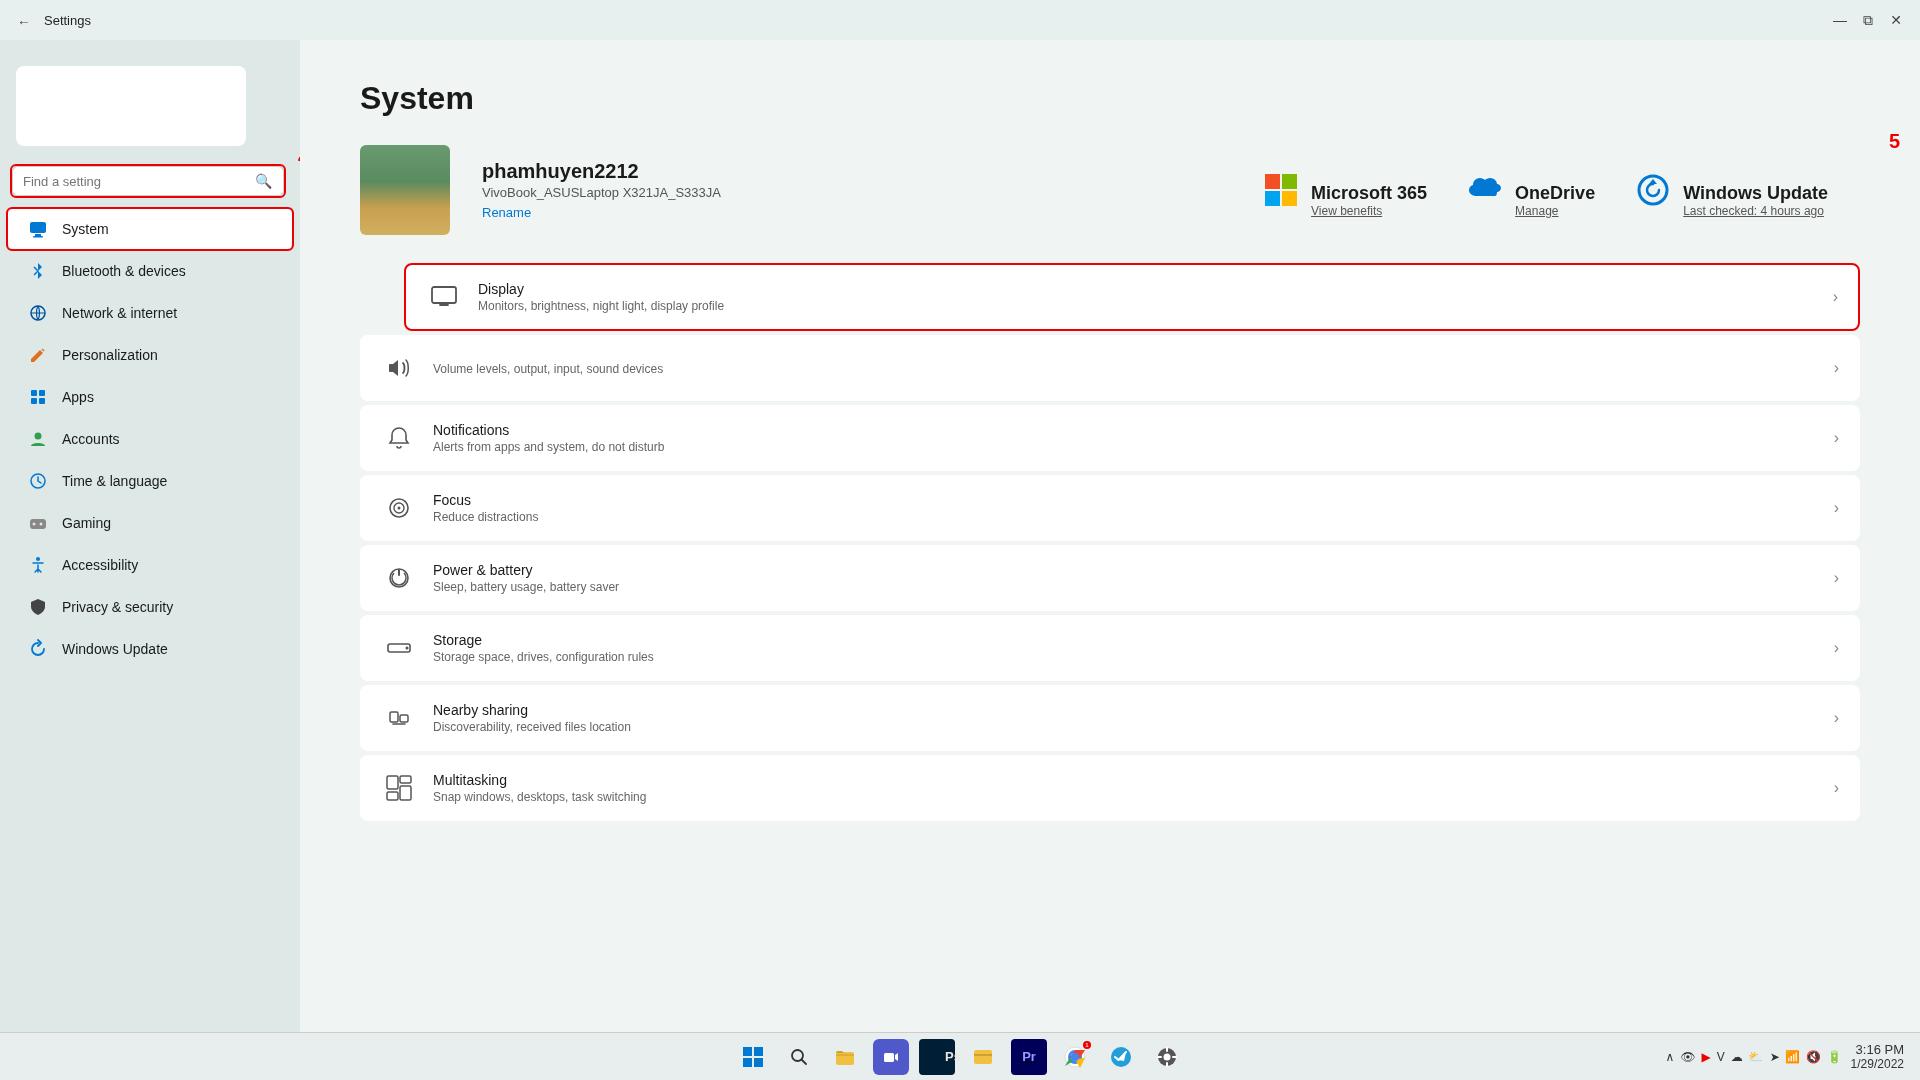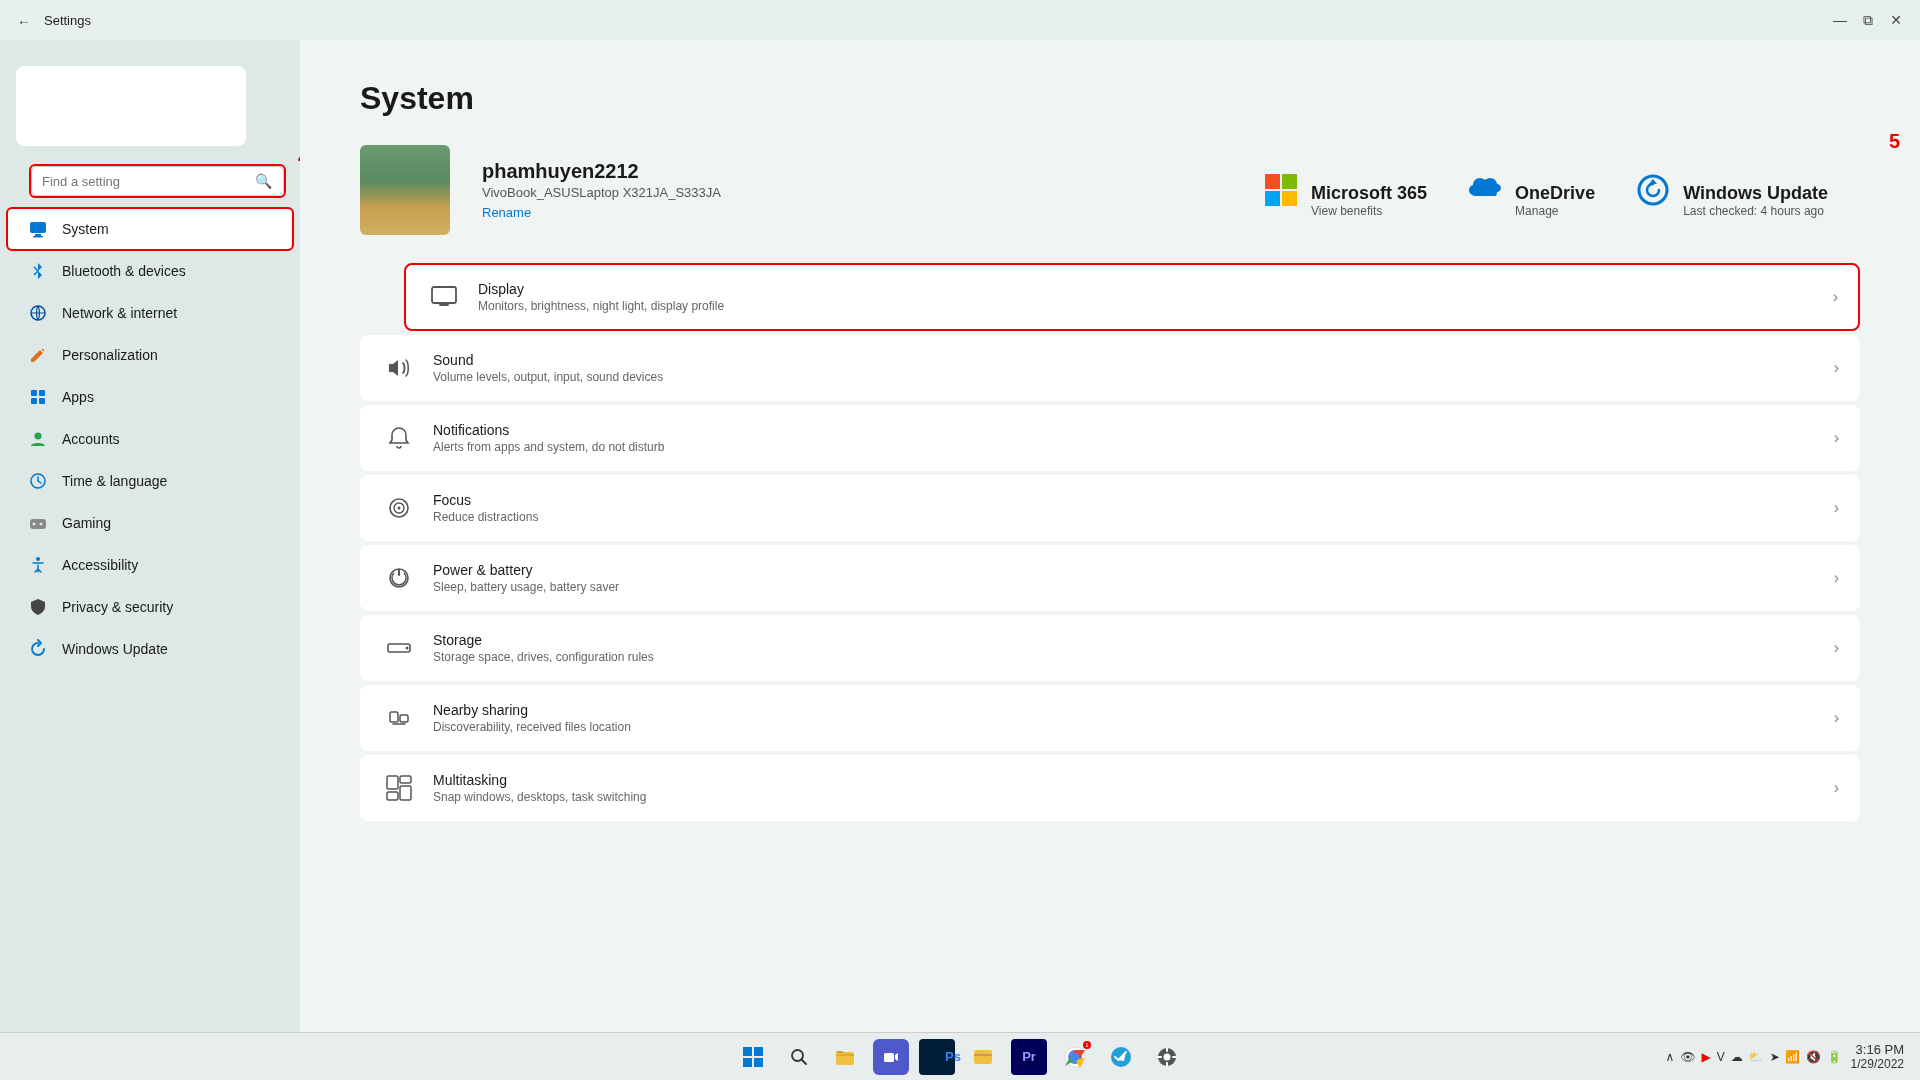--- a/index.html
+++ b/index.html
@@ -65,22 +65,21 @@
     .sidebar-profile {
       padding: 10px 16px 20px 16px;
     }
     .sidebar-profile-box {
       width: 230px;
       height: 80px;
       background: #fff;
       border-radius: 8px;
     }
     .sidebar-search {
-      padding: 0 16px 12px 0;
-      margin-left: 31px;
+      padding: 0 16px 12px 12px;
     }
     .sidebar-search-box {
       width: 100%;
       display: flex;
       align-items: center;
       background: #fff;
       border-radius: 6px;
       padding: 6px 10px;
       gap: 8px;
       border: 1px solid #ccc;
@@ -206,20 +205,21 @@
     }
     .service-info .service-name {
       font-size: 18px;
       font-weight: 600;
       color: #1a1a1a;
       margin-top: 20px;
     }
     .service-info .service-sub {
       font-size: 12px;
       color: #555;
+      text-decoration: underline;
     }
 
     
     .settings-list {
       display: flex;
       flex-direction: column;
       gap: 4px;
     }
     .settings-row {
       display: flex;
@@ -533,21 +533,20 @@
 
       <div class="settings-row">
         <div class="settings-row-icon">
           <svg width="28" height="28" viewBox="0 0 28 28" fill="none">
             <path d="M8 10H5a1 1 0 0 0-1 1v6a1 1 0 0 0 1 1h3l5 4V6L8 10z" fill="#555"></path>
             <path d="M18 9c2 1.5 2 8.5 0 10" stroke="#555" stroke-width="1.8" stroke-linecap="round" fill="none"></path>
             <path d="M21 6c3 3 3 13 0 16" stroke="#555" stroke-width="1.5" stroke-linecap="round" fill="none"></path>
           </svg>
         </div>
         <div class="settings-row-text">
-          <div class="settings-row-title">Sound</div>
           <div class="settings-row-sub">Volume levels, output, input, sound devices</div>
         </div>
         <span class="settings-row-chevron">›</span>
       </div>
 
       <div class="settings-row">
         <div class="settings-row-icon">
           <svg width="28" height="28" viewBox="0 0 28 28" fill="none">
             <path d="M14 4a7 7 0 0 0-7 7v5l-2 3h18l-2-3v-5a7 7 0 0 0-7-7z" stroke="#555" stroke-width="1.6" fill="none"></path>
             <path d="M12 22a2 2 0 0 0 4 0" stroke="#555" stroke-width="1.5" fill="none"></path>
@@ -667,21 +666,21 @@
       </svg>
     </div>
 
     <div class="taskbar-icon" style="background:#5059c9; border-radius:6px;">
       <svg width="18" height="18" viewBox="0 0 18 18" fill="white">
         <rect x="2" y="5" width="10" height="9" rx="1.5"></rect>
         <path d="M13 7l3-2v8l-3-2V7z"></path>
       </svg>
     </div>
     <div class="taskbar-icon" style="background:#001e36; border-radius:4px;">
-      <span style="color:#3b82f6; font-weight:bold; font-size:13px;padding-left:32px;">Ps</span>
+      <span style="color:#e5e5e5; font-weight:bold; font-size:13px;padding-left:32px;">Ps</span>
     </div>
     <div class="taskbar-icon">
       <svg width="22" height="22" viewBox="0 0 22 22" fill="none">
         <rect x="2" y="4" width="18" height="14" rx="2" fill="#f0c040"></rect>
         <rect x="2" y="8" width="18" height="2" fill="#d0a030"></rect>
       </svg>
     </div>
     <div class="taskbar-icon" style="background:#00005b; border-radius:4px;text-decoration:underline;">
       <span style="color:#9999ff; font-weight:bold; font-size:13px;">Pr</span>
     </div>

